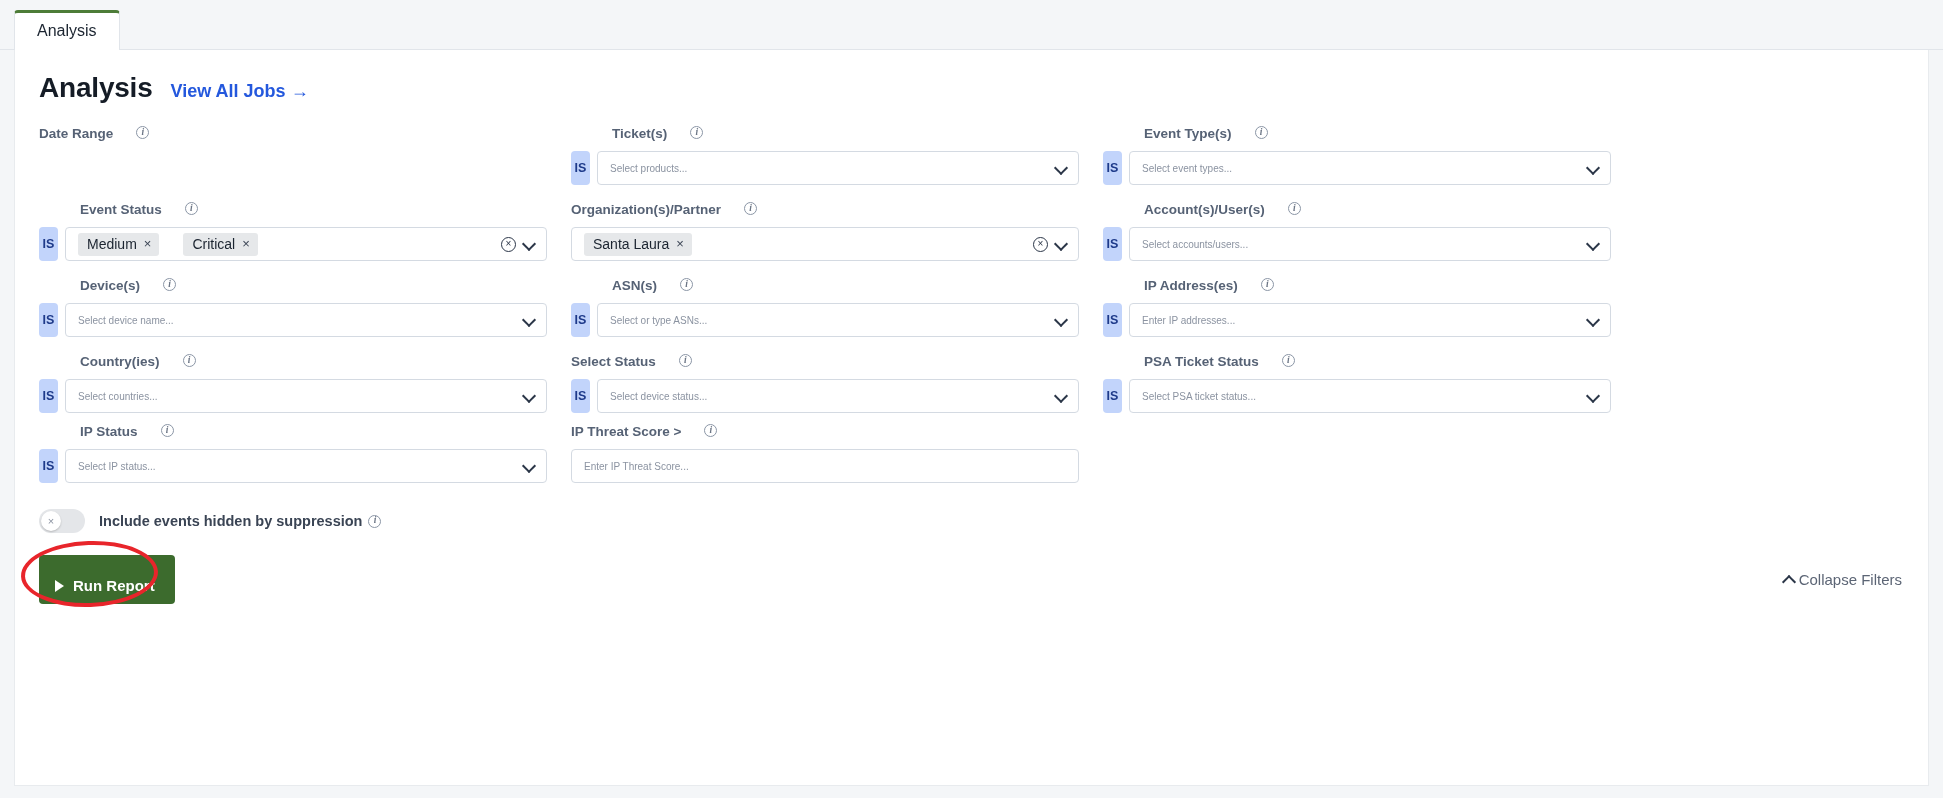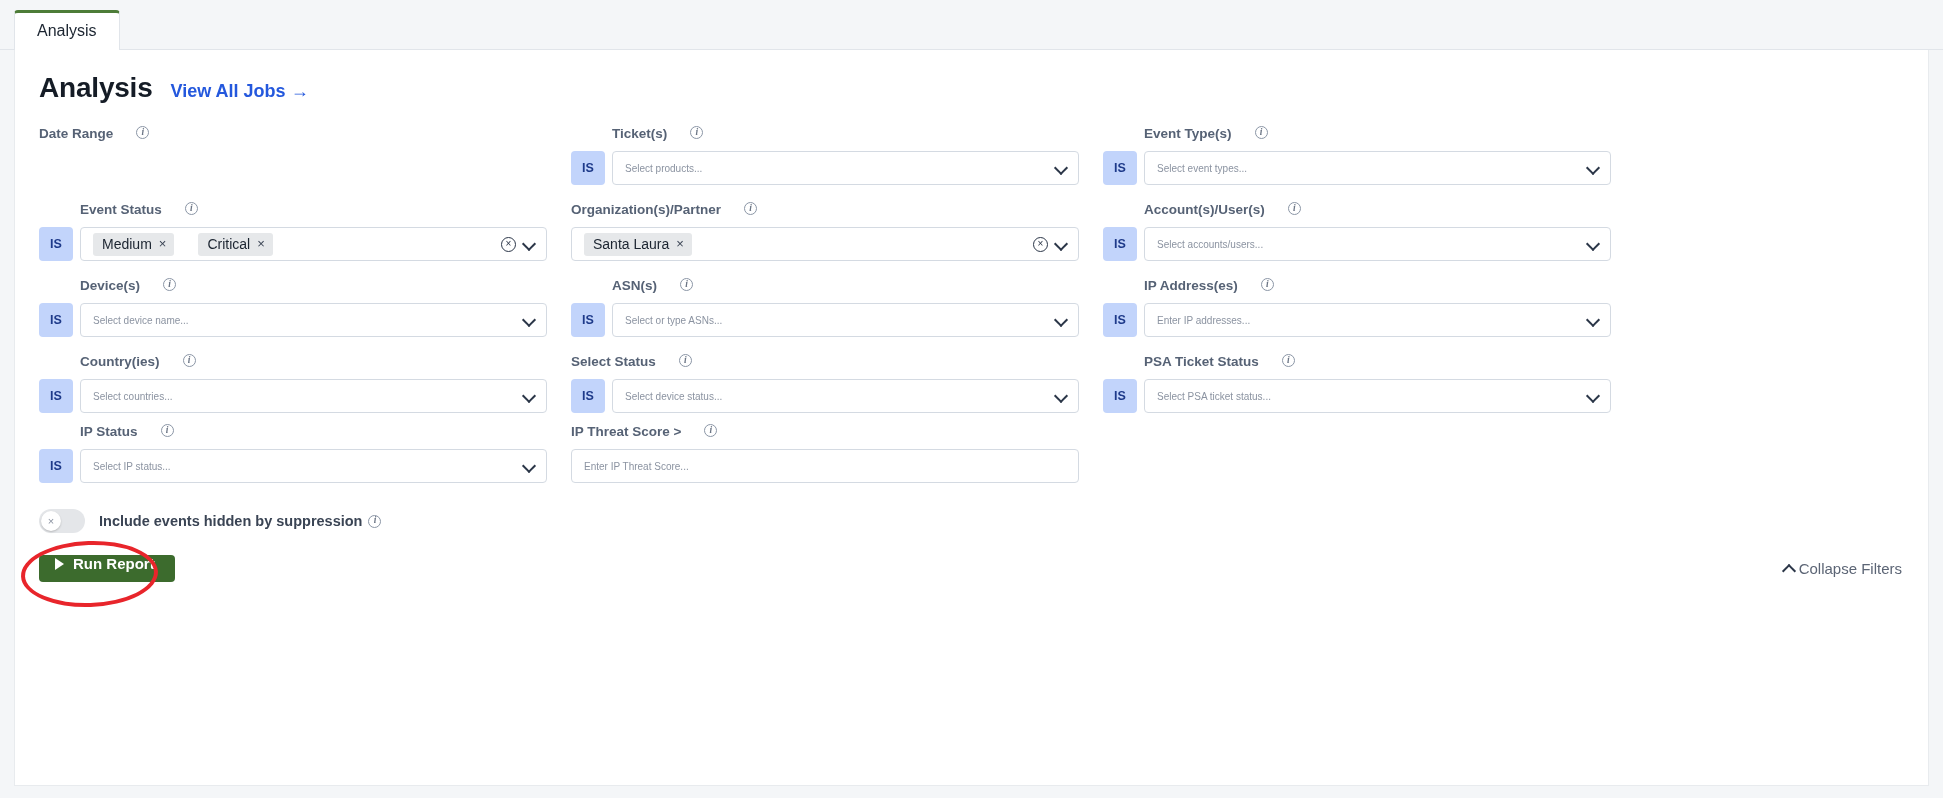--- a/index.html
+++ b/index.html
@@ -103,21 +103,21 @@
     color: #6b7585;
     font-style: italic;
     font-family: "Liberation Serif", serif;
     line-height: 1;
     flex: 0 0 auto;
   }
 
   .fctl { display: flex; align-items: stretch; gap: 7px; height: 34px; }
 
   .is-badge {
-    width: 34px; height: 34px;
+    width: 19px; height: 34px;
     background: #c2d4fb;
     border-radius: 4px;
     display: flex; align-items: center; justify-content: center;
     font-size: 12.5px; font-weight: bold; color: #1e3a8a;
     cursor: pointer;
     flex: 0 0 auto;
   }
 
   .field {
     flex: 1 1 auto;
@@ -239,21 +239,21 @@
   }
   .run-wrap { position: relative; display: inline-block; }
   .run-btn {
     background: #3c6b2d;
     color: #ffffff;
     border: none;
     border-radius: 4px;
     font-size: 15px;
     font-weight: bold;
     font-family: "Liberation Sans", sans-serif;
-    padding: 0 20px 10px 16px;
+    padding: 22px 20px 10px 16px;
     display: inline-flex; align-items: center; gap: 9px;
     cursor: pointer;
   }
   .play {
     width: 0; height: 0;
     border-left: 9px solid #ffffff;
     border-top: 6px solid transparent;
     border-bottom: 6px solid transparent;
     display: inline-block;
   }

